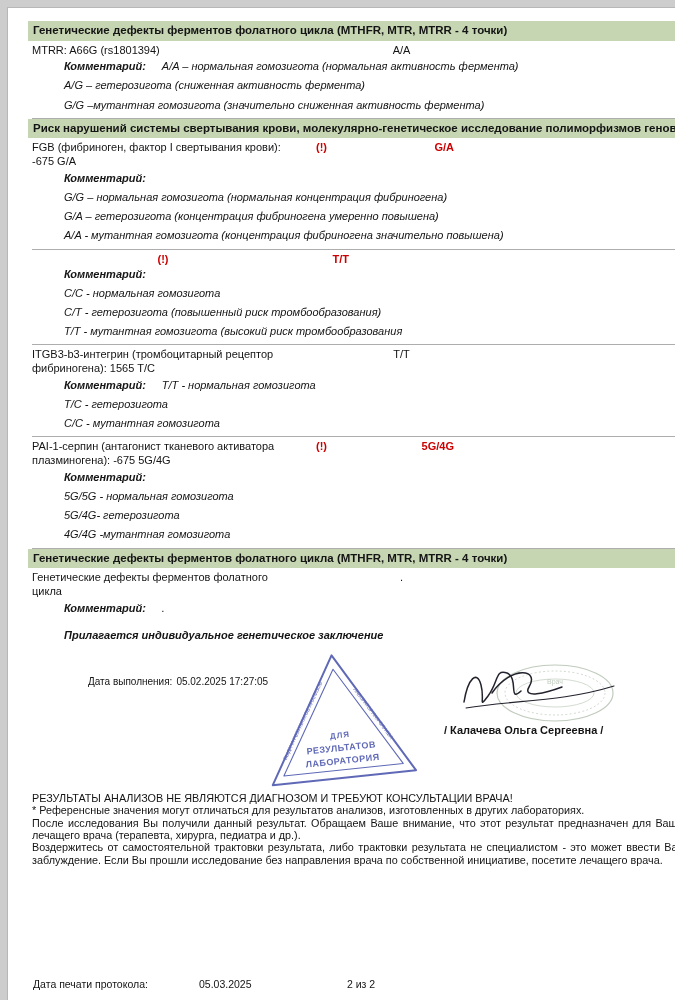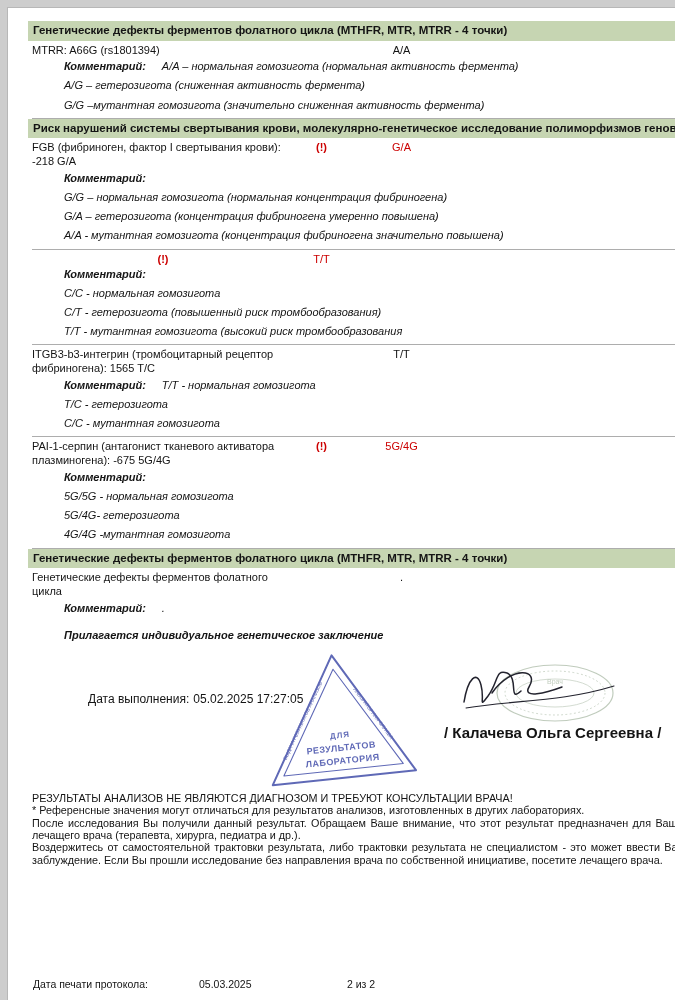--- a/index.html
+++ b/index.html
@@ -15,34 +15,34 @@
   .section-header {
     background:var(--header_bg); font-weight:700; font-size:11.5px;
     line-height:1.35; padding:2px 5px; margin:0 -4px;
   }
   .test-block { border-bottom:1px solid #adadad; padding-bottom:6px; }
   .test-block.no-border { border-bottom:none; }
   .test-row { display:grid; grid-template-columns:262px 55px 105px 1fr; padding-top:3px; }
   .test-name { line-height:1.25; padding-right:6px; }
   .test-flag { text-align:center; color:var(--alert); font-weight:700; }
   .test-result { text-align:center; }
-  .test-result.alert { color:var(--alert); font-weight:400; }
+  .test-result.alert { color:var(--alert); font-weight:700;text-align:right; }
   .comment { font-style:italic; line-height:1.2; margin:6px 0 0 32px; }
   .comment-head { margin-top:3px; }
   .c-label { font-weight:700; }
   .c-inline { margin-left:16px; }
   .comment.note { font-weight:700; margin-top:14px; }
 
   .stamp-area { position:relative; height:140px; }
-  .exec-date { position:absolute; left:56px; top:44px; font-size:12px; font-style:normal; }
+  .exec-date { position:absolute; left:56px; top:28px; font-size:10px; font-style:normal; }
   .exec-val { margin-left:4px; }
   .tri-stamp { position:absolute; left:230px; top:4px; color:var(--stamp_blue); opacity:.88; transform:rotate(-6deg); }
   .round-stamp { position:absolute; left:460px; top:14px; color:var(--stamp_green); opacity:.55; }
   .signature { position:absolute; left:418px; top:14px; color:var(--ink); }
-  .doctor { position:absolute; left:412px; top:76px; font-weight:700; font-size:15px; }
+  .doctor { position:absolute; left:412px; top:76px; font-weight:700; font-size:11px; }
 
   .disclaimer { margin-top:4px; }
   .disc { margin:0; font-size:10.8px; line-height:1.14; }
   .disc.just { text-align:justify; }
 
   .print-row { position:absolute; left:25px; bottom:17px; width:611px; font-size:10.5px; }
   .pf-date { position:absolute; left:166px; top:0; }
   .pf-page { position:absolute; left:314px; top:0; }
 </style>
 </head>
@@ -62,21 +62,21 @@
       <span class="c-label">Комментарий:</span><span class="c-inline">A/A – нормальная гомозигота (нормальная активность фермента)</span>
     </div>
     <div class="comment">A/G – гетерозигота (сниженная активность фермента)</div>
     <div class="comment">G/G –мутантная гомозигота (значительно сниженная активность фермента)</div>
   </div>
 
   <div class="section-header">Риск нарушений системы свертывания крови, молекулярно-генетическое исследование полиморфизмов генов</div>
 
   <div class="test-block">
     <div class="test-row">
-      <div class="test-name">FGB (фибриноген, фактор I свертывания крови): -218 G/A</div>
+      <div class="test-name">FGB (фибриноген, фактор I свертывания крови): -675 G/A</div>
       <div class="test-flag">(!)</div>
       <div class="test-result alert">G/A</div>
     </div>
     <div class="comment comment-head">
       <span class="c-label">Комментарий:</span><span class="c-inline"></span>
     </div>
     <div class="comment">G/G – нормальная гомозигота (нормальная концентрация фибриногена)</div>
     <div class="comment">G/A – гетерозигота (концентрация фибриногена умеренно повышена)</div>
     <div class="comment">A/A - мутантная гомозигота (концентрация фибриногена значительно повышена)</div>
   </div>

